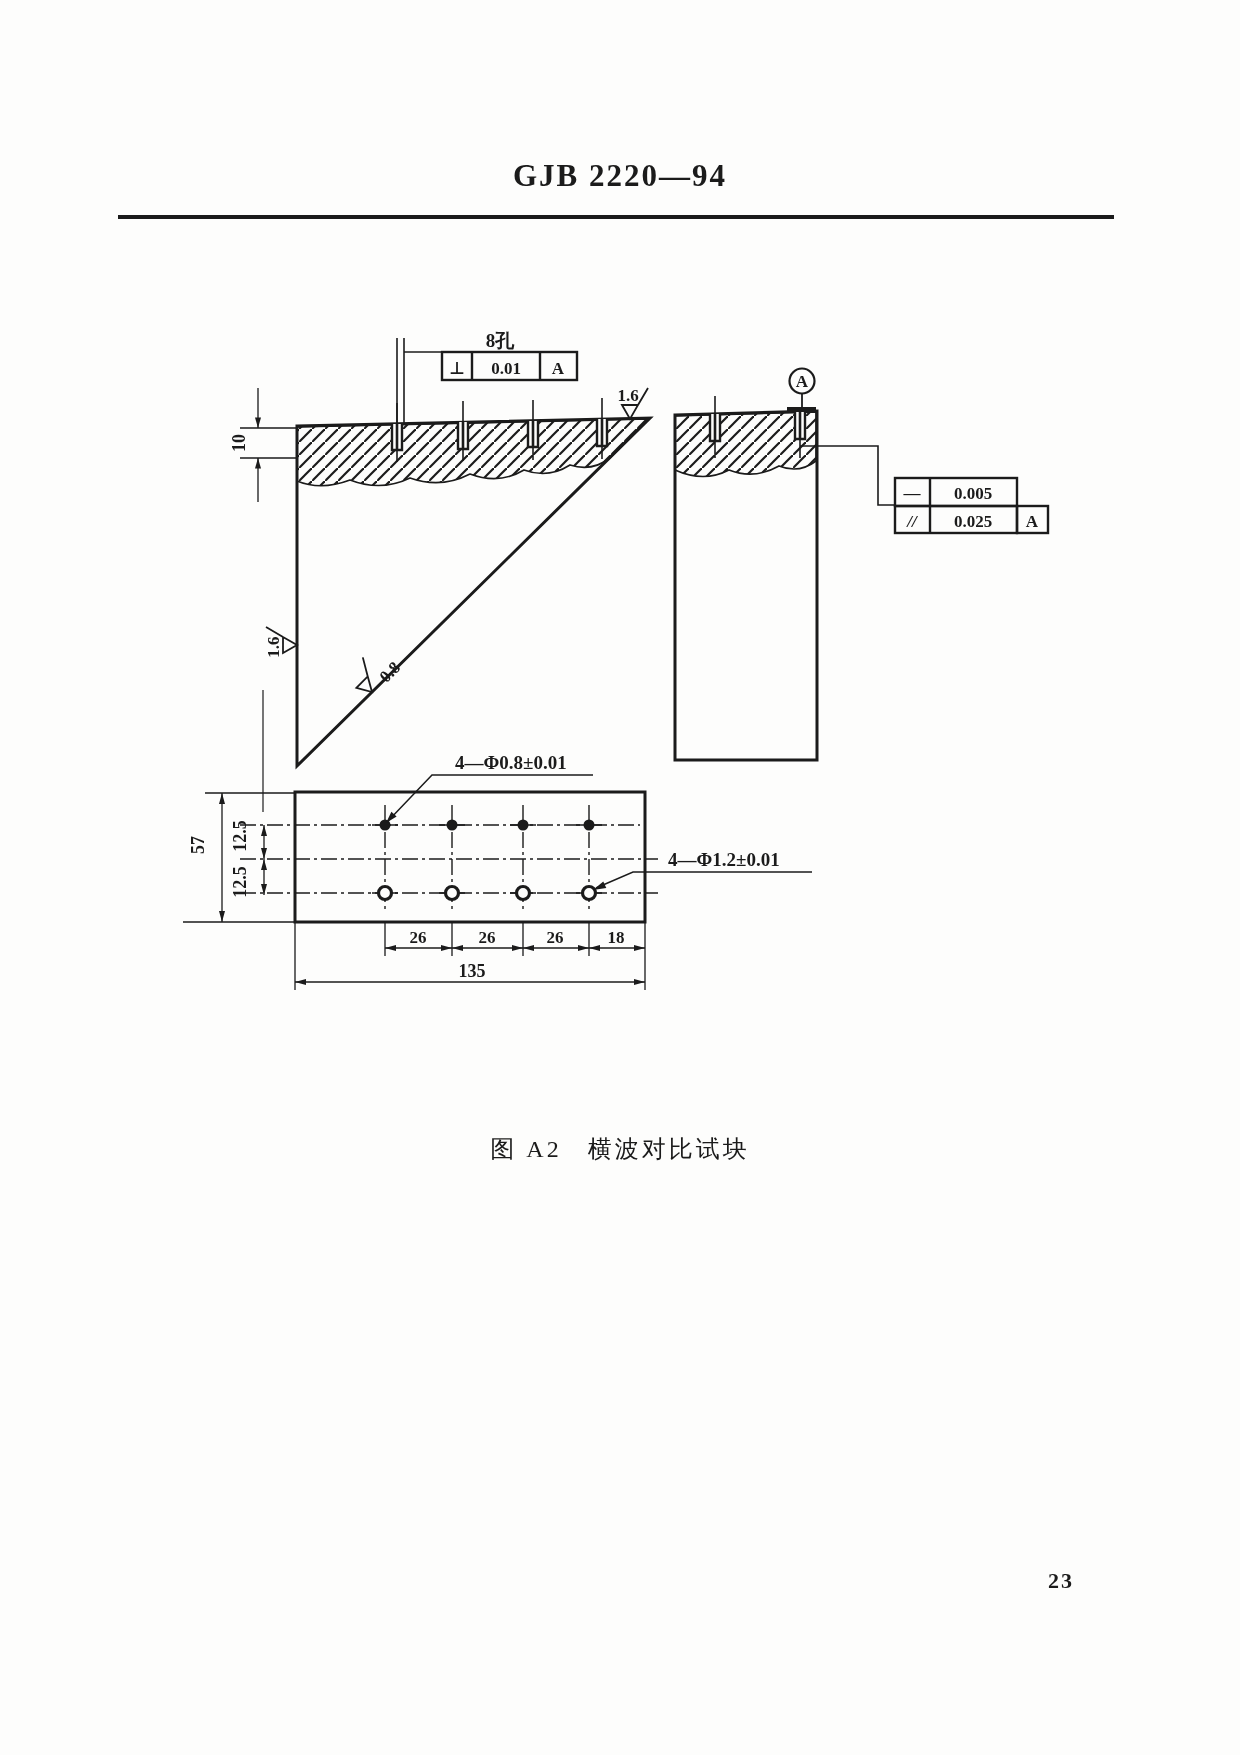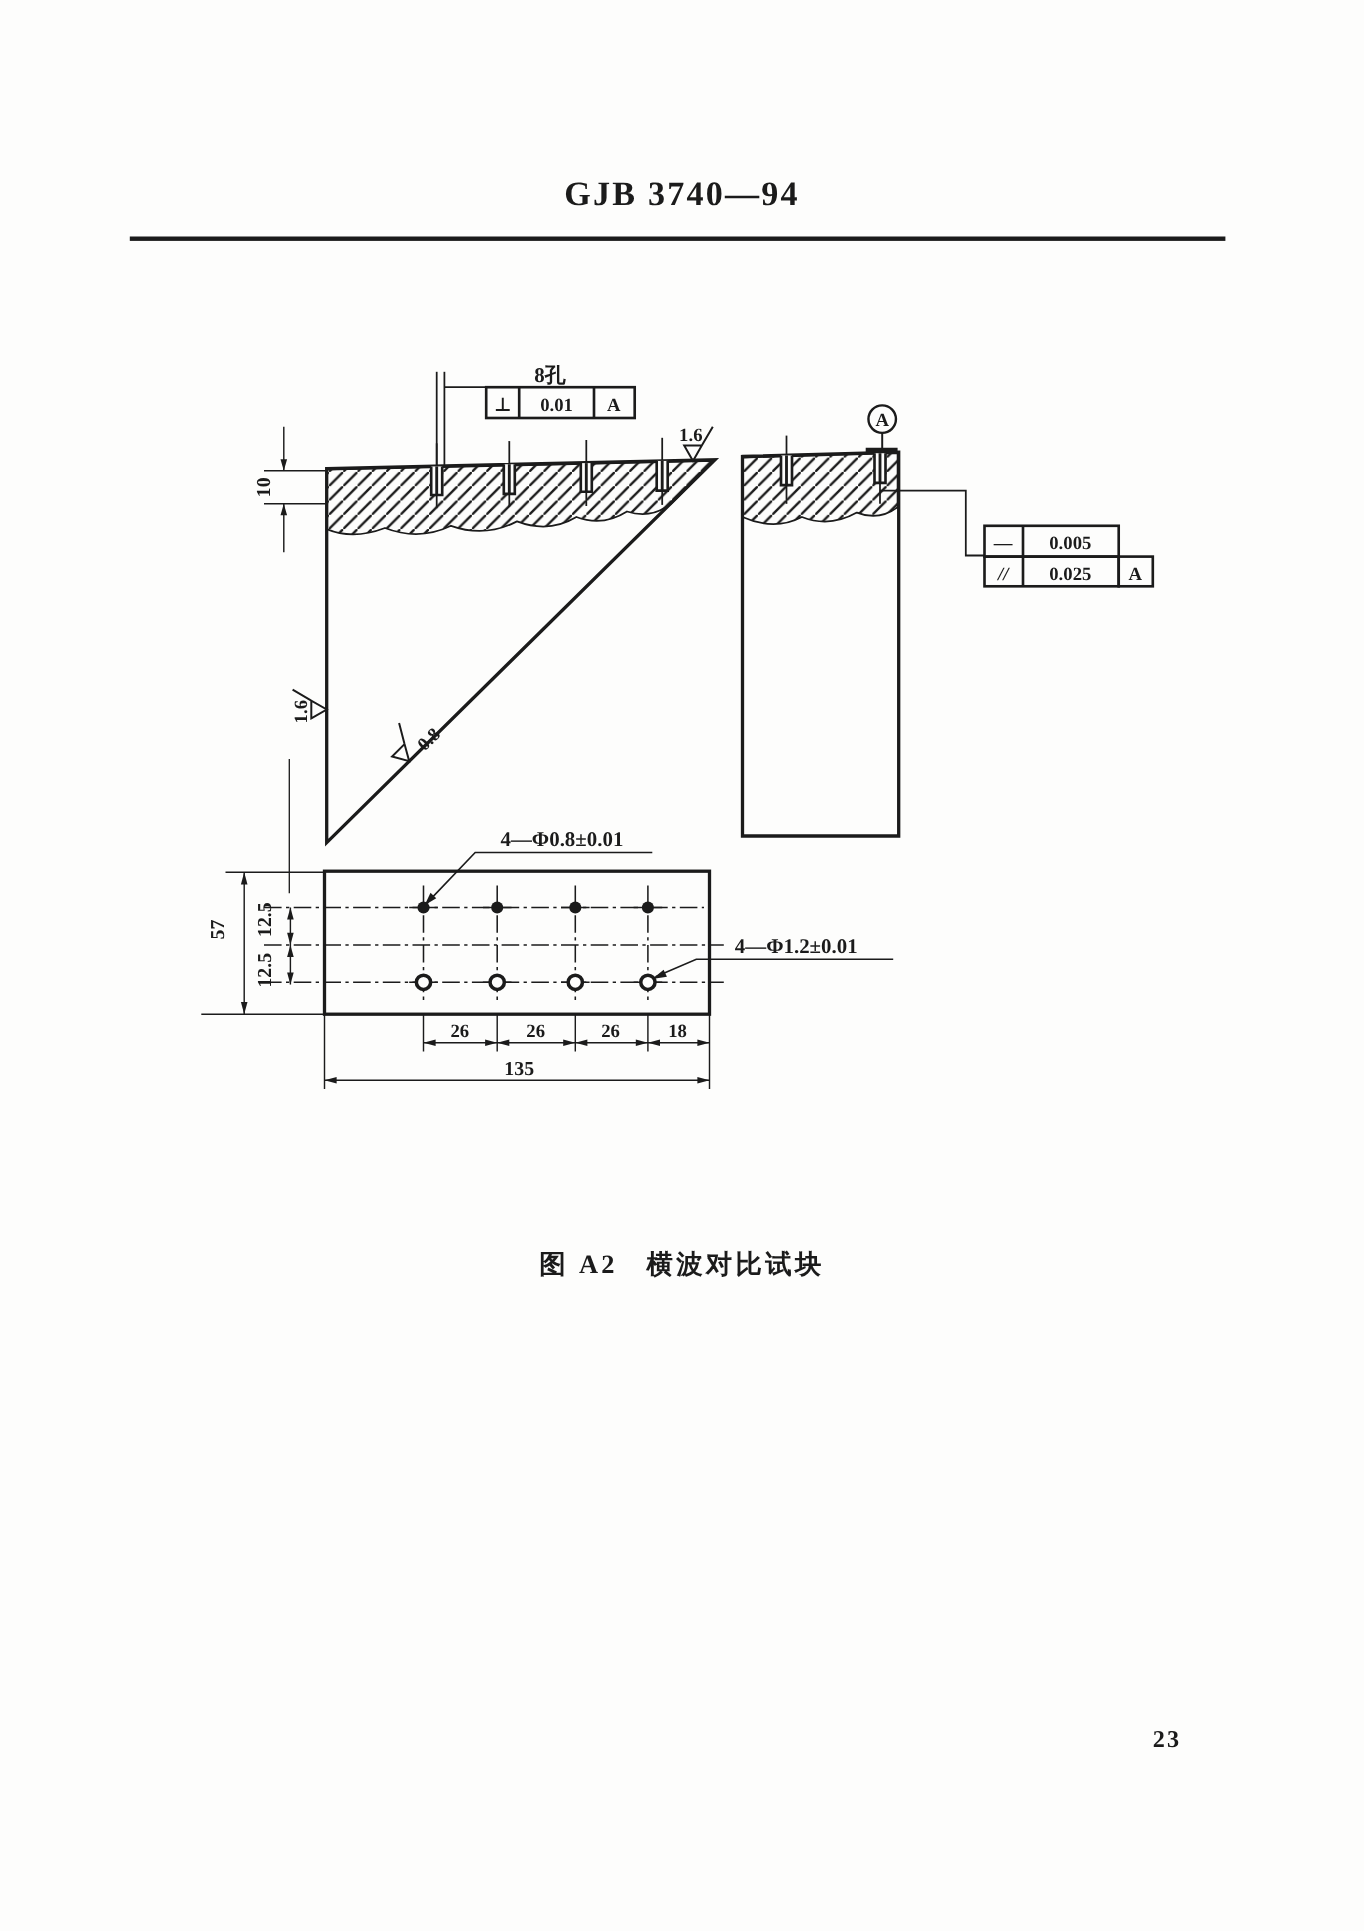--- a/index.html
+++ b/index.html
@@ -4,41 +4,41 @@
 <style>
   html,body{margin:0;padding:0;}
   body{width:1240px;height:1755px;position:relative;background:#fdfdfc;overflow:hidden;
        font-family:"Liberation Sans", sans-serif;color:#1b1b1b;}
   .page{position:absolute;inset:0;}
   .header{position:absolute;top:158px;left:0;width:1240px;text-align:center;
           font-family:"Liberation Serif","DejaVu Serif",serif;font-weight:700;
           font-size:31px;letter-spacing:2px;}
   .header-rule{position:absolute;top:215px;left:118px;width:996px;height:4px;background:#1b1b1b;}
   .caption{position:absolute;top:1133px;left:0;width:1240px;text-align:center;
-           font-size:24px;font-weight:700;letter-spacing:3px;
+           font-size:24px;font-weight:400;letter-spacing:3px;
            font-family:"Liberation Serif","DejaVu Serif",serif;}
   .caption .gap{display:inline-block;width:26px;}
   .page-number{position:absolute;top:1568px;left:1048px;font-size:22px;
                font-family:"Liberation Serif","DejaVu Serif",serif;font-weight:700;letter-spacing:2px;}
   svg{position:absolute;top:0;left:0;}
   svg text{fill:#1b1b1b;}
   .dim{font:700 18px "Liberation Serif","DejaVu Sans",serif;}
   .dim-s{font:700 17px "Liberation Serif","DejaVu Sans",serif;}
   .callout{font:700 19px "Liberation Serif","DejaVu Sans",serif;}
   .fcf-t{font:700 17px "Liberation Serif","DejaVu Sans",serif;}
   .ital{font-style:italic;}
   .ln{stroke:#1b1b1b;fill:none;}
 </style>
 </head>
 <body>
 
 <div class="page">
 
   <div class="header">
-    <span>GJB 3740—94</span>
+    <span>GJB 2220—94</span>
   </div>
   <div class="header-rule"></div>
 
   <svg width="1240" height="1755" viewBox="0 0 1240 1755">
     <defs>
       <pattern id="hatch" width="13" height="13" patternUnits="userSpaceOnUse">
         <path d="M-3,16 L16,-3" stroke="#1b1b1b" stroke-width="2.2" fill="none"></path>
       </pattern>
     </defs>
 

